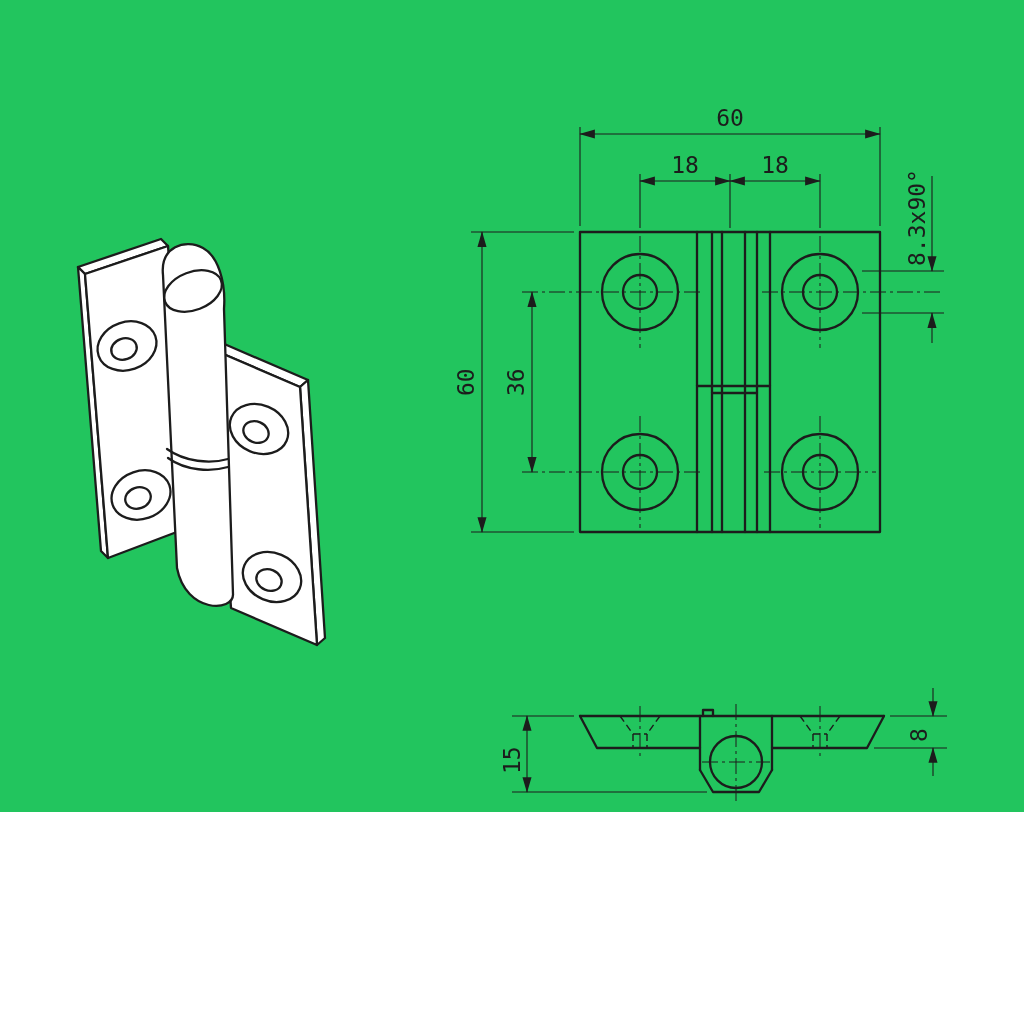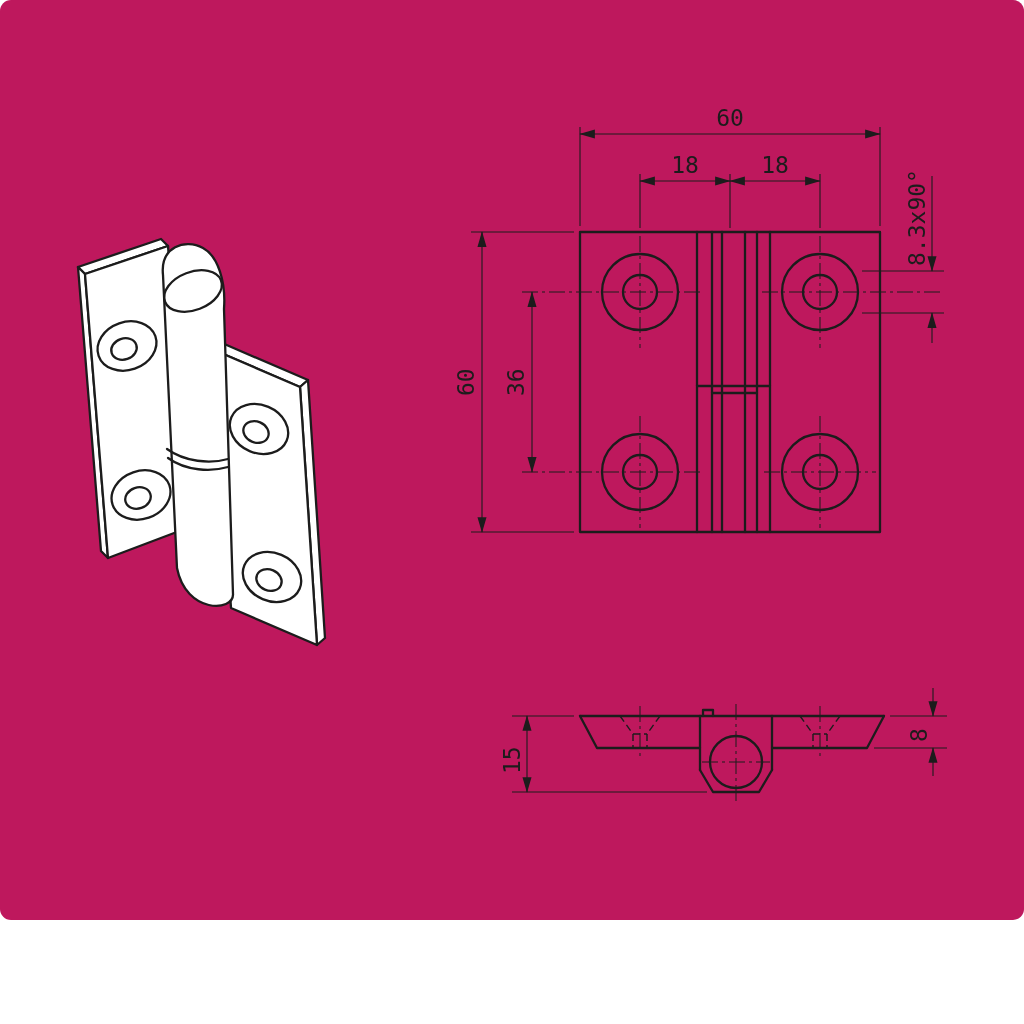--- a/index.html
+++ b/index.html
@@ -1,16 +1,16 @@
 <!DOCTYPE html>
 <html><head>
 <meta charset="utf-8">
 <style>
   html,body{margin:0;padding:0;background:#ffffff;}
-  .stage{position:relative;width:1024px;height:920px;background:#be185d;overflow:hidden;border-radius:11px;}
+  .stage{position:relative;width:1024px;height:812px;background:#22c55e;overflow:hidden;}
   svg{display:block;}
   svg text{font-family:"DejaVu Sans Mono","Liberation Mono",monospace;font-size:23px;fill:#1c1c1c;}
   .thick{stroke:#1c1c1c;stroke-width:2.3;fill:none;stroke-linecap:round;stroke-linejoin:round;}
   .solid{fill:#ffffff;}
   .thin{stroke:#1c1c1c;stroke-width:1.1;fill:none;}
   .cline{stroke:#1c1c1c;stroke-width:1;fill:none;stroke-dasharray:16 4 3 4;}
   .hline{stroke:#1c1c1c;stroke-width:1.4;fill:none;stroke-dasharray:7 4;}
 </style>
 </head>
 <body>

